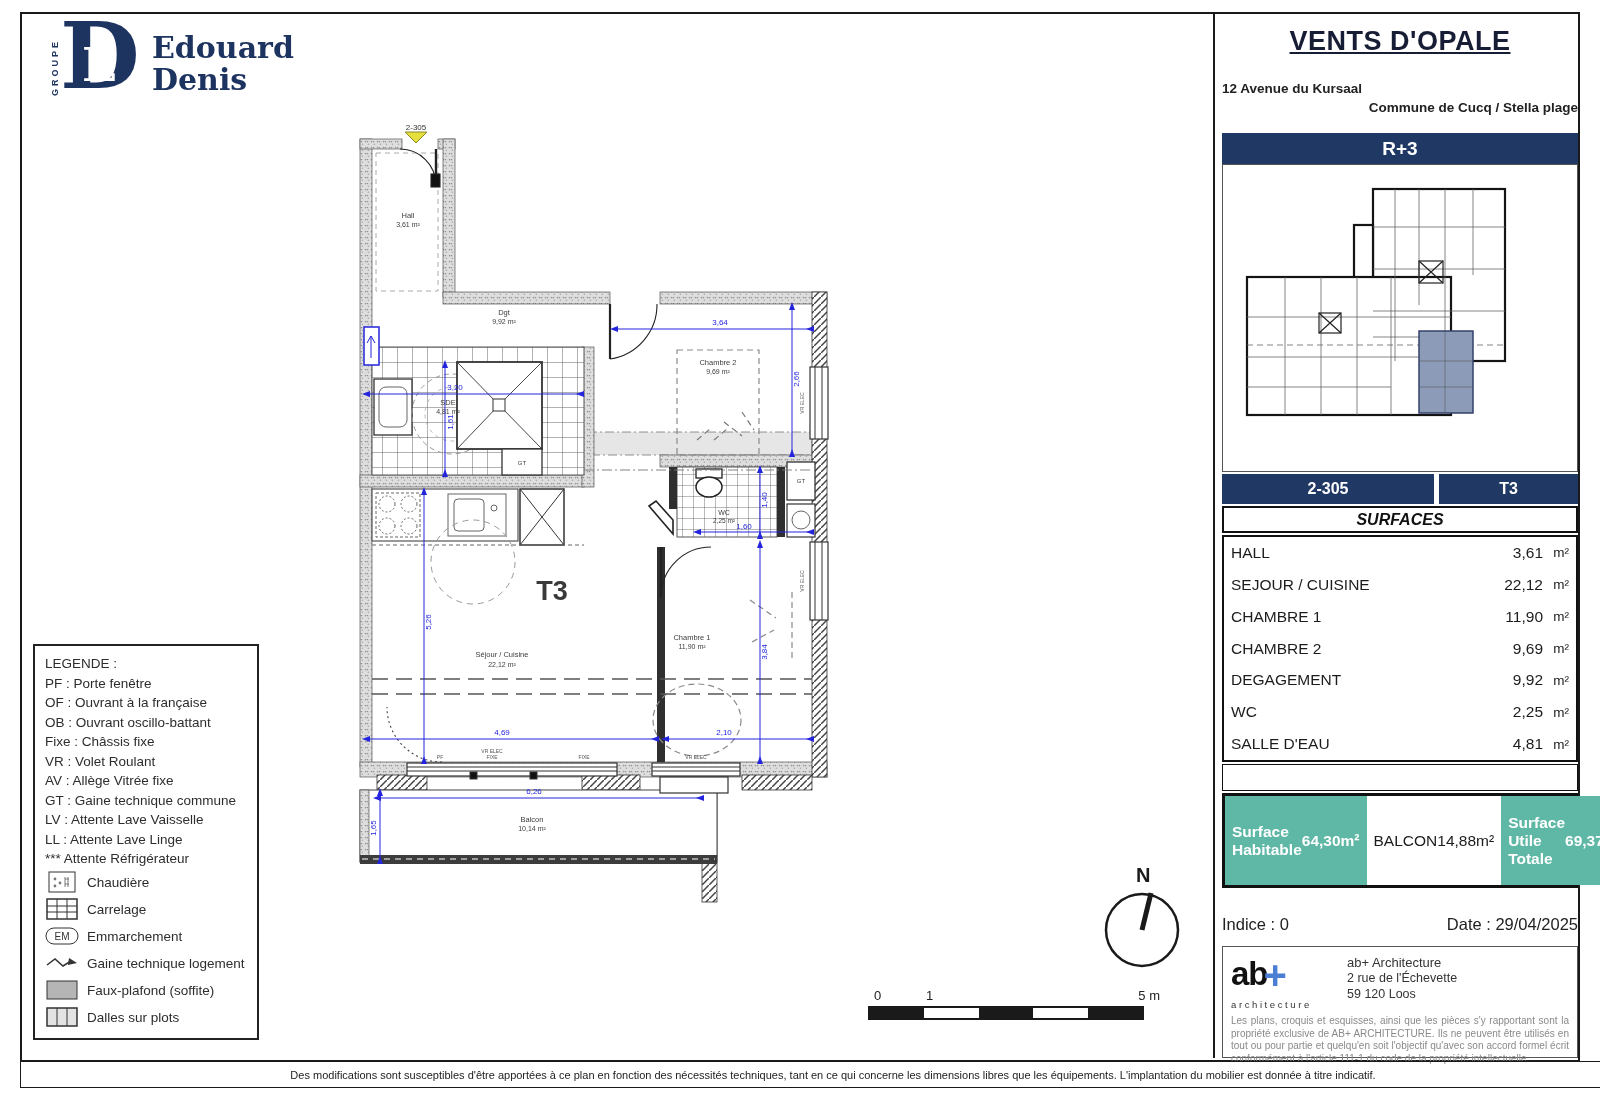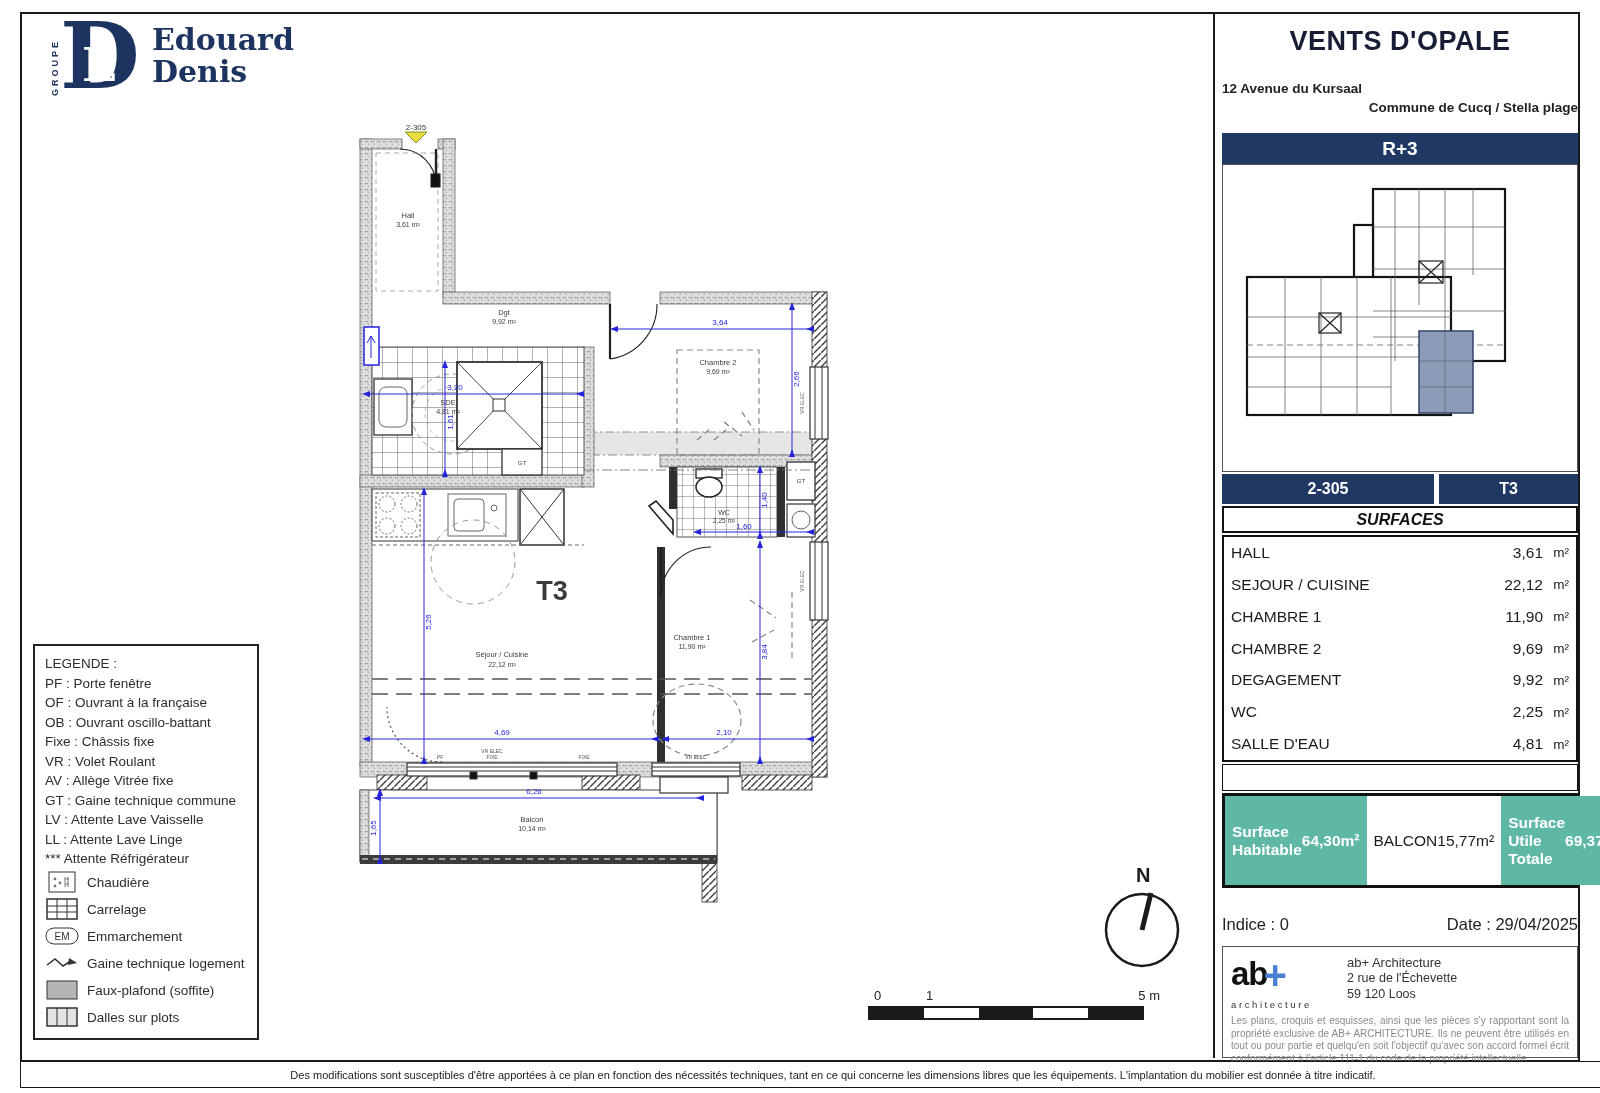--- a/index.html
+++ b/index.html
@@ -6,29 +6,29 @@
   .page{position:relative;width:1600px;height:1093px;background:#fff;font-family:"Liberation Sans",sans-serif;overflow:hidden;}
   .frame{position:absolute;left:20px;top:12px;width:1556px;height:1046px;border:2px solid #1a1a1a;}
   .divider{position:absolute;left:1213px;top:12px;height:1046px;border-left:2px solid #1a1a1a;}
   .disclaimer-bar{position:absolute;left:20px;top:1061px;width:1556px;height:25px;border:1.5px solid #1a1a1a;display:flex;align-items:center;justify-content:center;font-size:11px;color:#222;padding-left:34px;}
   
   .logo{position:absolute;left:50px;top:24px;width:260px;height:90px;display:flex;align-items:flex-start;}
   .logo .groupe{writing-mode:vertical-rl;transform:rotate(180deg);font-size:9px;letter-spacing:3px;color:#1e3460;font-weight:bold;height:78px;text-align:center;margin-top:4px;}
   .logo .mono{position:relative;width:92px;height:90px;}
   .logo .mono .d{position:absolute;left:0;top:-14px;font-family:"DejaVu Serif",serif;font-weight:bold;font-size:92px;color:#1e3460;line-height:1;}
   .logo .mono .e{position:absolute;left:22px;top:18px;font-family:"DejaVu Serif",serif;font-weight:bold;font-size:46px;color:#fff;line-height:1;}
-  .logo .name{font-family:"DejaVu Serif",serif;font-weight:bold;color:#1e3460;font-size:30px;line-height:1.05;}
+  .logo .name{font-family:"DejaVu Serif",serif;font-weight:bold;color:#1e3460;font-size:30px;line-height:1.05;margin-top:8px;}
   
   .legend{position:absolute;left:33px;top:644px;width:226px;height:396px;border:2px solid #222;box-sizing:border-box;padding:8px 10px;font-size:13.5px;color:#2d2d2d;}
   .legend .ln{height:19.5px;line-height:19.5px;white-space:nowrap;}
   .legend .sym{display:flex;align-items:center;height:27px;gap:8px;}
   .legend .sym .ic{width:34px;display:flex;justify-content:center;}
   
   .rp{position:absolute;left:1222px;width:356px;box-sizing:border-box;}
-  .rp-title{top:26px;text-align:center;font-size:27px;font-weight:bold;color:#181d36;letter-spacing:.5px;}
+  .rp-title{top:26px;text-align:center;font-size:27px;font-weight:bold;color:#181d36;letter-spacing:.5px;text-decoration:underline;}
   .rp-addr1{top:81px;text-align:left;font-size:13.5px;font-weight:bold;color:#222;}
   .rp-addr2{top:100px;text-align:right;font-size:13.5px;font-weight:bold;color:#222;}
   .banner{top:133px;height:31px;background:#1f3864;color:#fff;font-weight:bold;font-size:19px;text-align:center;line-height:31px;}
   .keyplan{top:164px;height:308px;border:1px solid #555;background:#fff;}
   .unitrow{top:474px;height:30px;display:flex;}
   .unitrow .cell{background:#1f3864;color:#fff;font-weight:bold;font-size:16px;display:flex;align-items:center;justify-content:center;}
   .unitrow .c1{width:212px;}
   .unitrow .gap{width:5px;background:#fff;}
   .unitrow .c2{flex:1;}
   .surfhdr{top:506px;height:27px;border:2px solid #111;font-size:16px;font-weight:bold;display:flex;align-items:center;justify-content:center;color:#111;font-style:italic;}
@@ -499,21 +499,21 @@
   <div class="rp emptybox abs"></div>
 
   <div class="rp totals abs">
     <div class="trow hl">
         <span class="lbl">Surface Habitable</span>
         <span class="val">64,30</span>
         <span class="unit">m²</span>
       </div>
     <div class="trow wh">
         <span class="lbl">BALCON</span>
-        <span class="val">15,77</span>
+        <span class="val">14,88</span>
         <span class="unit">m²</span>
       </div>
     <div class="trow hl">
         <span class="lbl">Surface Utile Totale</span>
         <span class="val">69,37</span>
         <span class="unit">m²</span>
       </div>
   </div>
 
   <div class="rp metarow abs">

